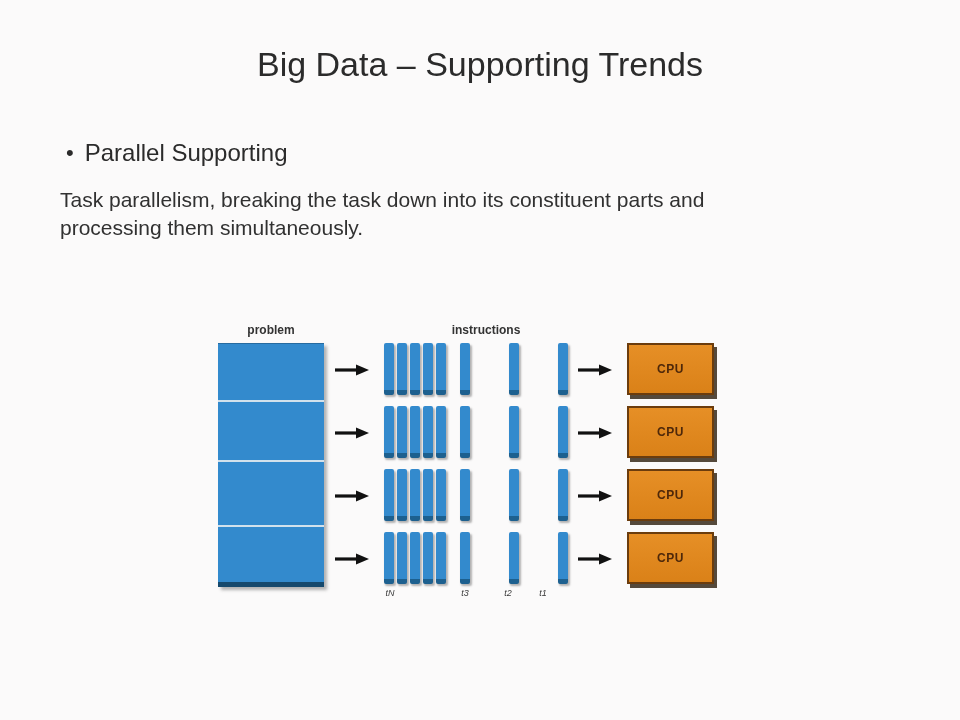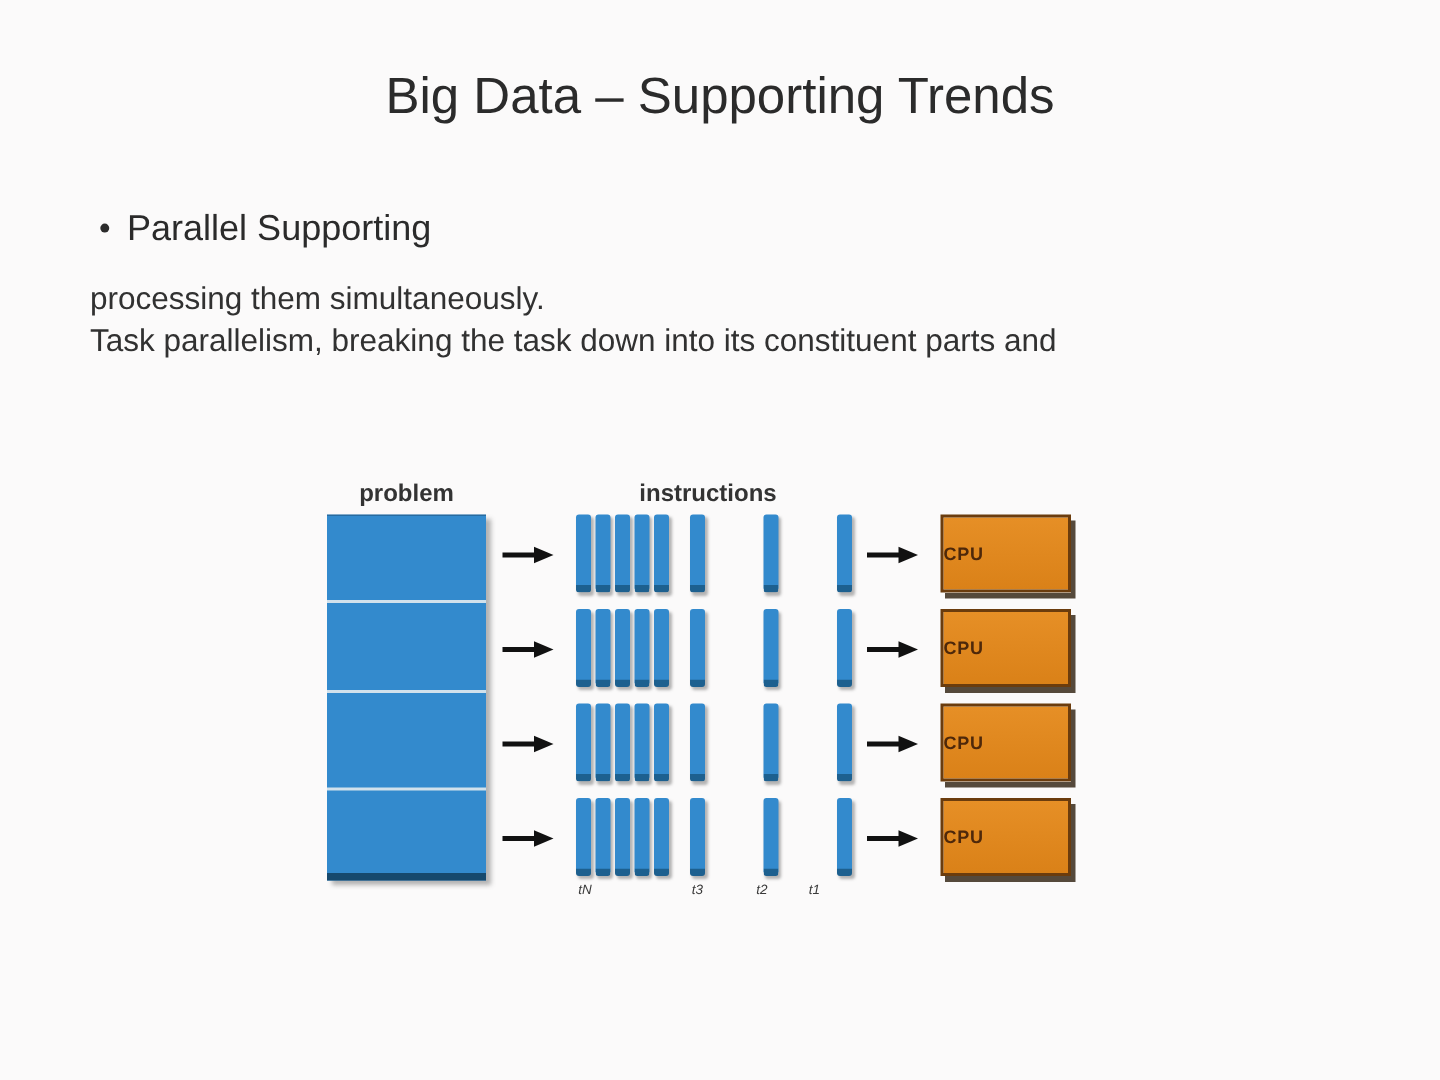--- a/index.html
+++ b/index.html
@@ -11,24 +11,24 @@
 
   #heading{position:absolute;top:139px;left:66px;display:flex;gap:11px;align-items:baseline;
            font-size:24px;color:#2b2b2b;}
   #heading .bullet{font-size:22px;position:relative;top:-1px;}
 
   #body{position:absolute;top:186px;left:60px;font-size:21px;line-height:28px;color:#313131;}
 
   
   #diagram{position:absolute;left:200px;top:320px;width:545px;height:300px;}
 
-  .diagram-label{position:absolute;top:3px;font-weight:bold;font-size:16px;line-height:14px;
+  .diagram-label{position:absolute;top:3px;font-weight:bold;font-size:12px;line-height:14px;
                  color:#333;text-align:center;}
   #problem-label{left:18px;width:106px;}
-  #instructions-label{left:202px;width:140px;}
+  #instructions-label{left:216px;width:140px;}
 
   #problem-block{position:absolute;left:18px;top:23px;width:106px;height:238px;
                  background:#338acd;border-top:1px solid rgba(0,0,0,.22);
                  border-bottom:5px solid #16496d;
                  box-shadow:3px 3px 3px rgba(90,90,90,.45);}
   #problem-block .divider{position:absolute;left:0;width:106px;height:2px;
                           background:rgba(226,234,239,.9);}
   .d1{top:56px}.d2{top:116px}.d3{top:181px}
 
   .row{position:absolute;left:0;width:545px;height:53px;}
@@ -40,42 +40,42 @@
   .b1{left:184px}.b2{left:197px}.b3{left:210px}.b4{left:223px}.b5{left:236px}
   .b6{left:260px}.b7{left:309px}.b8{left:358px}
 
   .arrow1{position:absolute;left:134px;top:20px;width:36px;height:14px;}
   .arrow2{position:absolute;left:377px;top:20px;width:36px;height:14px;}
 
   .cpu{position:absolute;left:427px;top:0;width:87px;height:52px;box-sizing:border-box;
        background:linear-gradient(180deg,#e68f26,#da8118);
        border:2px solid #6b3c0d;
        box-shadow:3px 4px 0 rgba(38,23,5,.78);
-       display:flex;align-items:center;justify-content:flex-start;}
+       display:flex;align-items:center;justify-content:center;}
   .cpu .cpu-text{font-weight:bold;font-size:12px;letter-spacing:.5px;color:#4e280a;}
 
   .time-label{position:absolute;top:268px;width:22px;text-align:center;
               font-style:italic;font-weight:normal;font-size:9px;color:#3a3a3a;}
   .t1{left:179px}.t2{left:254px}.t3{left:297px}.t4{left:332px}
 </style>
 </head>
 <body>
 
 <div id="slide">
 
   <div id="title">Big Data – Supporting Trends</div>
 
   <div id="heading">
     <span class="bullet">•</span>
     <span>Parallel Supporting</span>
   </div>
 
   <div id="body">
+    <div>Task parallelism, breaking the task down into its constituent parts and</div>
     <div>processing them simultaneously.</div>
-    <div>Task parallelism, breaking the task down into its constituent parts and</div>
   </div>
 
   <div id="diagram">
 
     <div id="problem-label" class="diagram-label">problem</div>
     <div id="instructions-label" class="diagram-label">instructions</div>
 
     <div id="problem-block">
       <div class="divider d1"></div>
       <div class="divider d2"></div>

